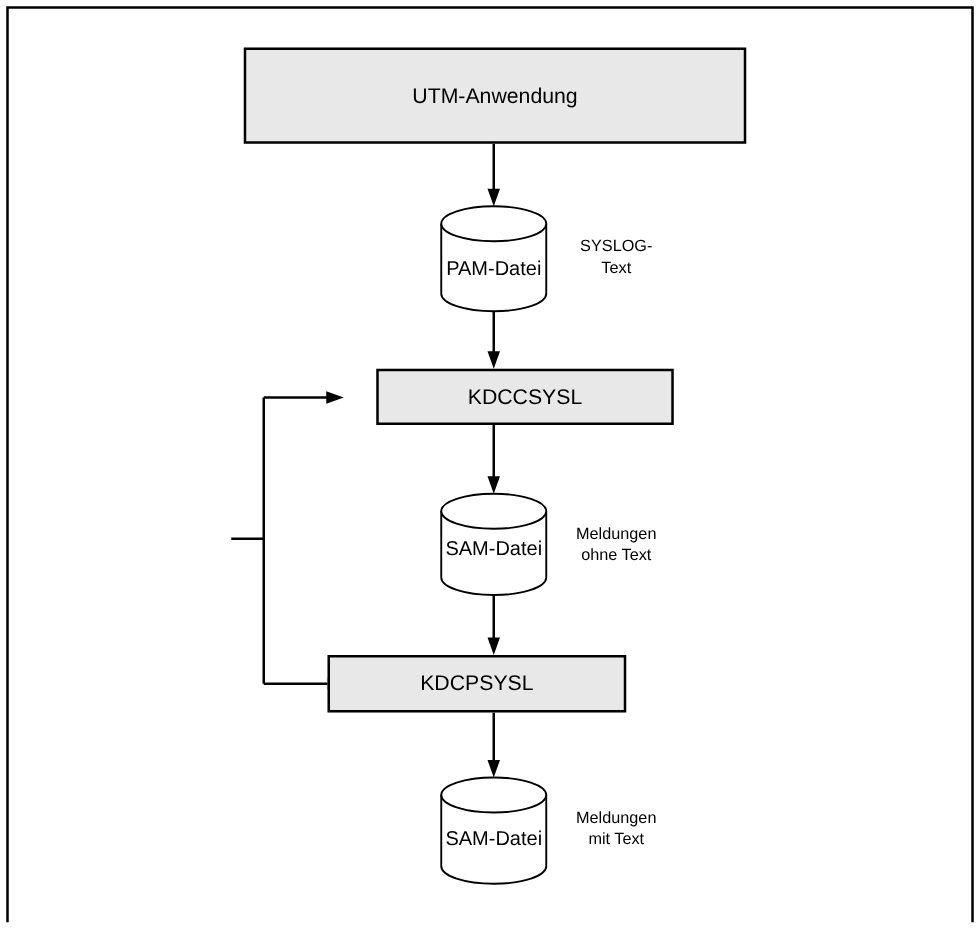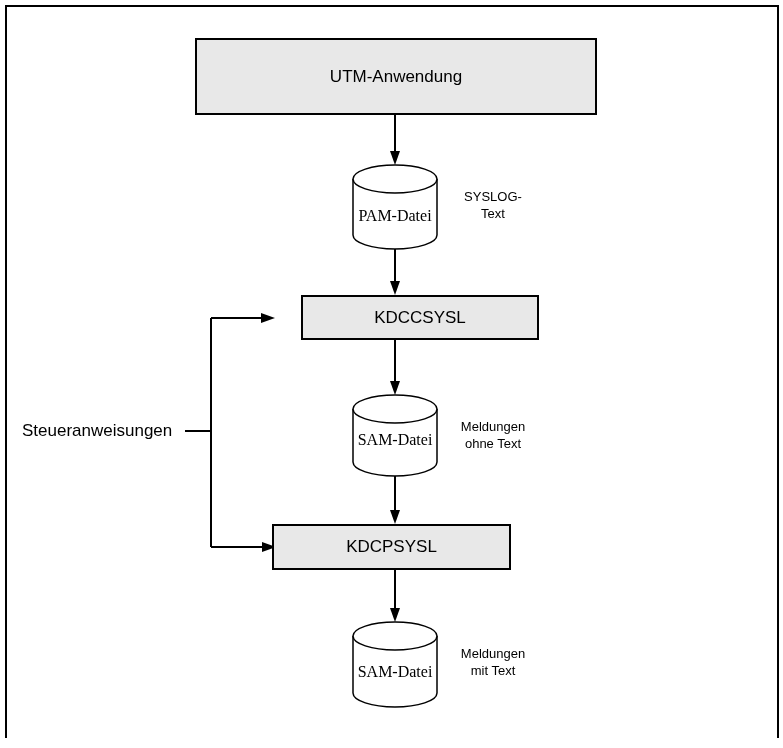--- a/index.html
+++ b/index.html
@@ -31,21 +31,20 @@
     display: flex;
     align-items: center;
     justify-content: center;
     font-size: 17px;
   }
   .cyl-label {
     position: absolute;
     text-align: center;
     font-size: 16px;
     line-height: 20px;
-    font-family: Liberation Serif, serif;
   }
   .annot {
     position: absolute;
     text-align: center;
     font-size: 13px;
     line-height: 17px;
   }
   .steuer-label {
     position: absolute;
     font-size: 17px;
@@ -96,21 +95,21 @@
   </svg>
 
   <div class="node-box" style="left:195px; top:38px; width:402px; height:77px;">
     <span>UTM-Anwendung</span>
   </div>
 
   <div class="node-box" style="left:275px; top:295px; width:238px; height:45px;margin-left:26px;">
     <span>KDCCSYSL</span>
   </div>
 
-  <div class="node-box" style="left:272px; top:524px; width:239px; height:46px;">
+  <div class="node-box" style="left:262px; top:524px; width:239px; height:46px;">
     <span>KDCPSYSL</span>
   </div>
 
   <div class="cyl-label" style="left:345px; top:206px; width:100px;">PAM-Datei</div>
 
   <div class="cyl-label" style="left:345px; top:430px; width:100px;">SAM-Datei</div>
 
   <div class="cyl-label" style="left:345px; top:662px; width:100px;">SAM-Datei</div>
 
   <div class="annot" style="left:443px; top:188px; width:100px;">
@@ -121,15 +120,14 @@
   <div class="annot" style="left:443px; top:418px; width:100px;">
     <div>Meldungen</div>
     <div>ohne Text</div>
   </div>
 
   <div class="annot" style="left:443px; top:645px; width:100px;">
     <div>Meldungen</div>
     <div>mit Text</div>
   </div>
 
-  <div class="steuer-label" style="left:22px; top:421px;">Steueranweisungen</div>
 
 </div>
 
 </body></html>

